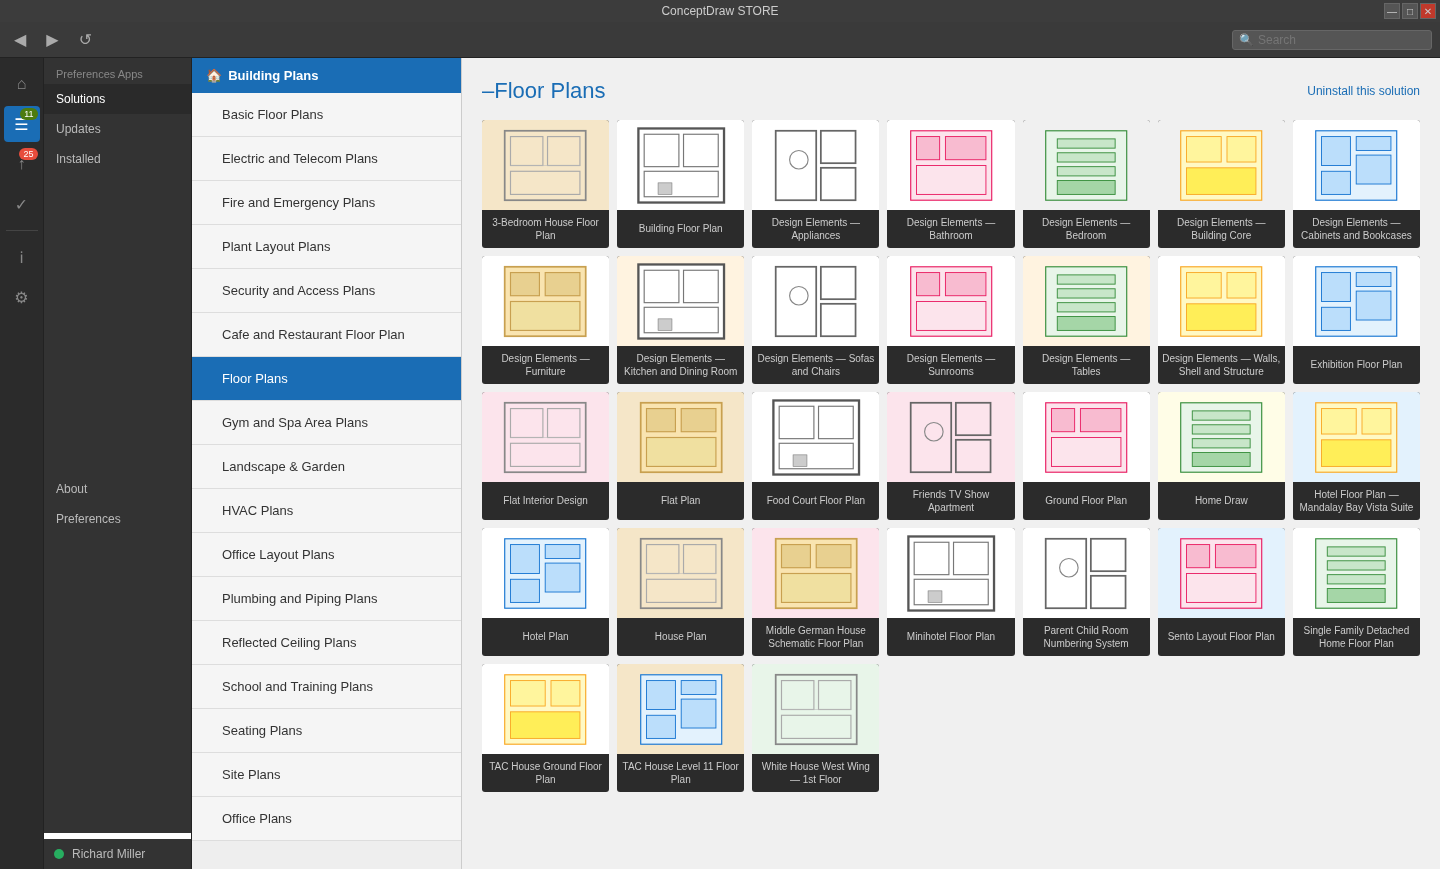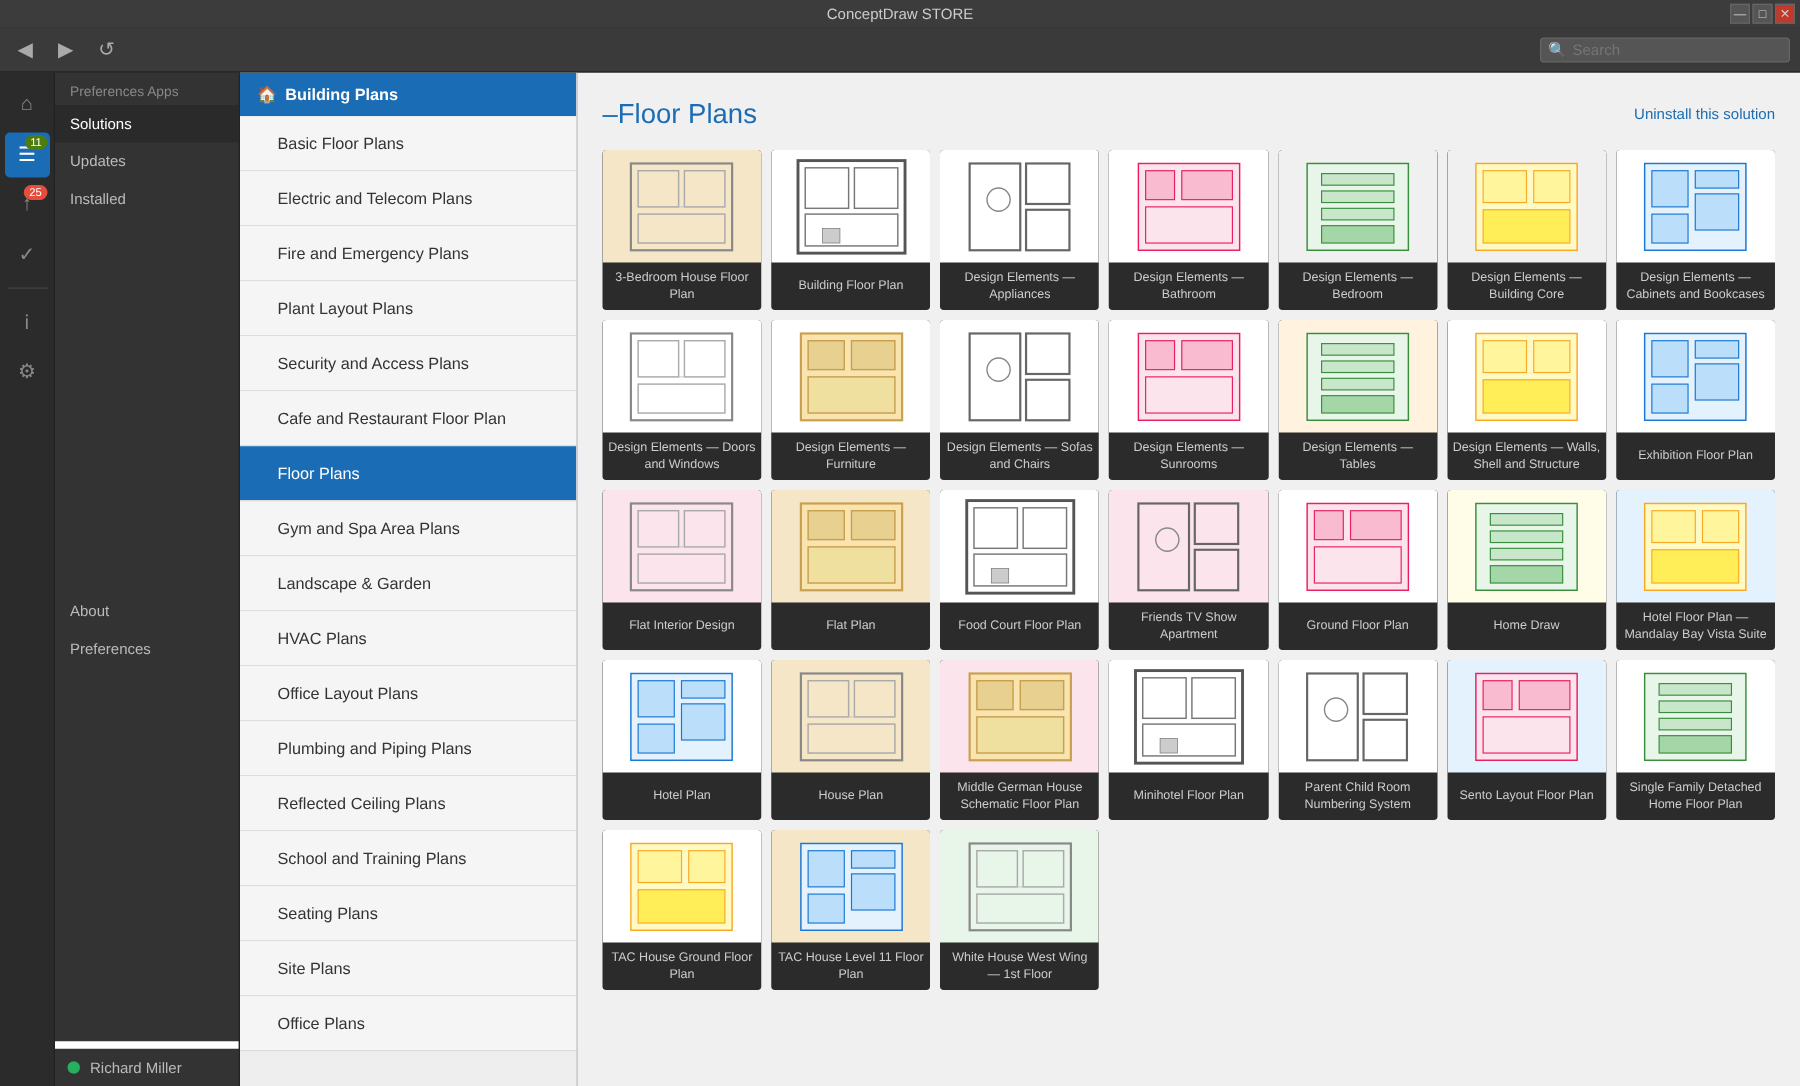--- a/index.html
+++ b/index.html
@@ -413,289 +413,289 @@
               <rect x="40" y="10" width="30" height="12" fill="#bbdefb" stroke="#1976d2" stroke-width="0.8"></rect>
               <rect x="40" y="26" width="30" height="25" fill="#bbdefb" stroke="#1976d2" stroke-width="0.8"></rect>
               <rect x="10" y="40" width="25" height="20" fill="#bbdefb" stroke="#1976d2" stroke-width="0.8"></rect>
             </svg>
           </div>
           <div class="card-label">Design Elements — Cabinets and Bookcases</div>
         </div>
         <div class="card">
           <div class="card-thumb thumb-white">
             <svg viewBox="0 0 80 70" xmlns="http://www.w3.org/2000/svg">
+              <rect x="5" y="5" width="70" height="60" fill="#f9e4b0" stroke="#c8a050" stroke-width="1.5"></rect>
+              <rect x="10" y="10" width="25" height="20" fill="#e8d090" stroke="#c8a050" stroke-width="1"></rect>
+              <rect x="40" y="10" width="30" height="20" fill="#e8d090" stroke="#c8a050" stroke-width="1"></rect>
+              <rect x="10" y="35" width="60" height="25" fill="#f0e0a0" stroke="#c8a050" stroke-width="1"></rect>
+            </svg>
+          </div>
+          <div class="card-label">Design Elements — Furniture</div>
+        </div>
+        <div class="card">
+          <div class="card-thumb thumb-orange">
+            <svg viewBox="0 0 80 70" xmlns="http://www.w3.org/2000/svg">
+              <rect x="3" y="3" width="74" height="64" fill="#fff" stroke="#555" stroke-width="2"></rect>
+              <rect x="8" y="8" width="30" height="28" fill="none" stroke="#777" stroke-width="1"></rect>
+              <rect x="42" y="8" width="30" height="28" fill="none" stroke="#777" stroke-width="1"></rect>
+              <rect x="8" y="40" width="64" height="22" fill="none" stroke="#777" stroke-width="1"></rect>
+              <rect x="20" y="50" width="12" height="10" fill="#ccc" stroke="#777" stroke-width="0.5"></rect>
+            </svg>
+          </div>
+          <div class="card-label">Design Elements — Kitchen and Dining Room</div>
+        </div>
+        <div class="card">
+          <div class="card-thumb thumb-white">
+            <svg viewBox="0 0 80 70" xmlns="http://www.w3.org/2000/svg">
+              <rect x="5" y="5" width="35" height="60" fill="none" stroke="#666" stroke-width="1.5"></rect>
+              <rect x="44" y="5" width="30" height="28" fill="none" stroke="#666" stroke-width="1.5"></rect>
+              <rect x="44" y="37" width="30" height="28" fill="none" stroke="#666" stroke-width="1.5"></rect>
+              <circle cx="25" cy="30" r="8" fill="none" stroke="#888" stroke-width="1"></circle>
+            </svg>
+          </div>
+          <div class="card-label">Design Elements — Sofas and Chairs</div>
+        </div>
+        <div class="card">
+          <div class="card-thumb thumb-white">
+            <svg viewBox="0 0 80 70" xmlns="http://www.w3.org/2000/svg">
+              <rect x="5" y="5" width="70" height="60" fill="#fce4ec" stroke="#e91e63" stroke-width="1"></rect>
+              <rect x="10" y="10" width="20" height="20" fill="#f8bbd0" stroke="#e91e63" stroke-width="0.8"></rect>
+              <rect x="35" y="10" width="35" height="20" fill="#f8bbd0" stroke="#e91e63" stroke-width="0.8"></rect>
+              <rect x="10" y="35" width="60" height="25" fill="#fce4ec" stroke="#e91e63" stroke-width="0.8"></rect>
+            </svg>
+          </div>
+          <div class="card-label">Design Elements — Sunrooms</div>
+        </div>
+        <div class="card">
+          <div class="card-thumb thumb-orange">
+            <svg viewBox="0 0 80 70" xmlns="http://www.w3.org/2000/svg">
+              <rect x="5" y="5" width="70" height="60" fill="#e8f5e9" stroke="#388e3c" stroke-width="1"></rect>
+              <rect x="15" y="12" width="50" height="8" fill="#c8e6c9" stroke="#388e3c" stroke-width="0.8"></rect>
+              <rect x="15" y="24" width="50" height="8" fill="#c8e6c9" stroke="#388e3c" stroke-width="0.8"></rect>
+              <rect x="15" y="36" width="50" height="8" fill="#c8e6c9" stroke="#388e3c" stroke-width="0.8"></rect>
+              <rect x="15" y="48" width="50" height="12" fill="#a5d6a7" stroke="#388e3c" stroke-width="0.8"></rect>
+            </svg>
+          </div>
+          <div class="card-label">Design Elements — Tables</div>
+        </div>
+        <div class="card">
+          <div class="card-thumb thumb-white">
+            <svg viewBox="0 0 80 70" xmlns="http://www.w3.org/2000/svg">
+              <rect x="5" y="5" width="70" height="60" fill="#fff9c4" stroke="#f9a825" stroke-width="1"></rect>
+              <rect x="10" y="10" width="30" height="22" fill="#fff59d" stroke="#f9a825" stroke-width="0.8"></rect>
+              <rect x="45" y="10" width="25" height="22" fill="#fff59d" stroke="#f9a825" stroke-width="0.8"></rect>
+              <rect x="10" y="37" width="60" height="23" fill="#ffee58" stroke="#f9a825" stroke-width="0.8"></rect>
+            </svg>
+          </div>
+          <div class="card-label">Design Elements — Walls, Shell and Structure</div>
+        </div>
+        <div class="card">
+          <div class="card-thumb thumb-white">
+            <svg viewBox="0 0 80 70" xmlns="http://www.w3.org/2000/svg">
+              <rect x="5" y="5" width="70" height="60" fill="#e3f2fd" stroke="#1976d2" stroke-width="1"></rect>
+              <rect x="10" y="10" width="25" height="25" fill="#bbdefb" stroke="#1976d2" stroke-width="0.8"></rect>
+              <rect x="40" y="10" width="30" height="12" fill="#bbdefb" stroke="#1976d2" stroke-width="0.8"></rect>
+              <rect x="40" y="26" width="30" height="25" fill="#bbdefb" stroke="#1976d2" stroke-width="0.8"></rect>
+              <rect x="10" y="40" width="25" height="20" fill="#bbdefb" stroke="#1976d2" stroke-width="0.8"></rect>
+            </svg>
+          </div>
+          <div class="card-label">Exhibition Floor Plan</div>
+        </div>
+        <div class="card">
+          <div class="card-thumb thumb-pink">
+            <svg viewBox="0 0 80 70" xmlns="http://www.w3.org/2000/svg">
               <rect x="5" y="5" width="70" height="60" fill="none" stroke="#888" stroke-width="1.5"></rect>
               <rect x="10" y="10" width="28" height="25" fill="none" stroke="#aaa" stroke-width="1"></rect>
               <rect x="42" y="10" width="28" height="25" fill="none" stroke="#aaa" stroke-width="1"></rect>
               <rect x="10" y="40" width="60" height="20" fill="none" stroke="#aaa" stroke-width="1"></rect>
               <line x1="10" y1="35" x2="70" y2="35" stroke="#bbb" stroke-width="0.5"></line>
             </svg>
           </div>
-          <div class="card-label">Design Elements — Doors and Windows</div>
-        </div>
-        <div class="card">
-          <div class="card-thumb thumb-white">
+          <div class="card-label">Flat Interior Design</div>
+        </div>
+        <div class="card">
+          <div class="card-thumb thumb-beige">
             <svg viewBox="0 0 80 70" xmlns="http://www.w3.org/2000/svg">
               <rect x="5" y="5" width="70" height="60" fill="#f9e4b0" stroke="#c8a050" stroke-width="1.5"></rect>
               <rect x="10" y="10" width="25" height="20" fill="#e8d090" stroke="#c8a050" stroke-width="1"></rect>
               <rect x="40" y="10" width="30" height="20" fill="#e8d090" stroke="#c8a050" stroke-width="1"></rect>
               <rect x="10" y="35" width="60" height="25" fill="#f0e0a0" stroke="#c8a050" stroke-width="1"></rect>
             </svg>
           </div>
-          <div class="card-label">Design Elements — Furniture</div>
-        </div>
-        <div class="card">
-          <div class="card-thumb thumb-white">
+          <div class="card-label">Flat Plan</div>
+        </div>
+        <div class="card">
+          <div class="card-thumb thumb-white">
+            <svg viewBox="0 0 80 70" xmlns="http://www.w3.org/2000/svg">
+              <rect x="3" y="3" width="74" height="64" fill="#fff" stroke="#555" stroke-width="2"></rect>
+              <rect x="8" y="8" width="30" height="28" fill="none" stroke="#777" stroke-width="1"></rect>
+              <rect x="42" y="8" width="30" height="28" fill="none" stroke="#777" stroke-width="1"></rect>
+              <rect x="8" y="40" width="64" height="22" fill="none" stroke="#777" stroke-width="1"></rect>
+              <rect x="20" y="50" width="12" height="10" fill="#ccc" stroke="#777" stroke-width="0.5"></rect>
+            </svg>
+          </div>
+          <div class="card-label">Food Court Floor Plan</div>
+        </div>
+        <div class="card">
+          <div class="card-thumb thumb-pink">
             <svg viewBox="0 0 80 70" xmlns="http://www.w3.org/2000/svg">
               <rect x="5" y="5" width="35" height="60" fill="none" stroke="#666" stroke-width="1.5"></rect>
               <rect x="44" y="5" width="30" height="28" fill="none" stroke="#666" stroke-width="1.5"></rect>
               <rect x="44" y="37" width="30" height="28" fill="none" stroke="#666" stroke-width="1.5"></rect>
               <circle cx="25" cy="30" r="8" fill="none" stroke="#888" stroke-width="1"></circle>
             </svg>
           </div>
-          <div class="card-label">Design Elements — Sofas and Chairs</div>
+          <div class="card-label">Friends TV Show Apartment</div>
         </div>
         <div class="card">
           <div class="card-thumb thumb-white">
             <svg viewBox="0 0 80 70" xmlns="http://www.w3.org/2000/svg">
               <rect x="5" y="5" width="70" height="60" fill="#fce4ec" stroke="#e91e63" stroke-width="1"></rect>
               <rect x="10" y="10" width="20" height="20" fill="#f8bbd0" stroke="#e91e63" stroke-width="0.8"></rect>
               <rect x="35" y="10" width="35" height="20" fill="#f8bbd0" stroke="#e91e63" stroke-width="0.8"></rect>
               <rect x="10" y="35" width="60" height="25" fill="#fce4ec" stroke="#e91e63" stroke-width="0.8"></rect>
             </svg>
           </div>
-          <div class="card-label">Design Elements — Sunrooms</div>
-        </div>
-        <div class="card">
-          <div class="card-thumb thumb-orange">
+          <div class="card-label">Ground Floor Plan</div>
+        </div>
+        <div class="card">
+          <div class="card-thumb thumb-yellow">
             <svg viewBox="0 0 80 70" xmlns="http://www.w3.org/2000/svg">
               <rect x="5" y="5" width="70" height="60" fill="#e8f5e9" stroke="#388e3c" stroke-width="1"></rect>
               <rect x="15" y="12" width="50" height="8" fill="#c8e6c9" stroke="#388e3c" stroke-width="0.8"></rect>
               <rect x="15" y="24" width="50" height="8" fill="#c8e6c9" stroke="#388e3c" stroke-width="0.8"></rect>
               <rect x="15" y="36" width="50" height="8" fill="#c8e6c9" stroke="#388e3c" stroke-width="0.8"></rect>
               <rect x="15" y="48" width="50" height="12" fill="#a5d6a7" stroke="#388e3c" stroke-width="0.8"></rect>
             </svg>
           </div>
-          <div class="card-label">Design Elements — Tables</div>
-        </div>
-        <div class="card">
-          <div class="card-thumb thumb-white">
+          <div class="card-label">Home Draw</div>
+        </div>
+        <div class="card">
+          <div class="card-thumb thumb-blue">
             <svg viewBox="0 0 80 70" xmlns="http://www.w3.org/2000/svg">
               <rect x="5" y="5" width="70" height="60" fill="#fff9c4" stroke="#f9a825" stroke-width="1"></rect>
               <rect x="10" y="10" width="30" height="22" fill="#fff59d" stroke="#f9a825" stroke-width="0.8"></rect>
               <rect x="45" y="10" width="25" height="22" fill="#fff59d" stroke="#f9a825" stroke-width="0.8"></rect>
               <rect x="10" y="37" width="60" height="23" fill="#ffee58" stroke="#f9a825" stroke-width="0.8"></rect>
             </svg>
           </div>
-          <div class="card-label">Design Elements — Walls, Shell and Structure</div>
+          <div class="card-label">Hotel Floor Plan — Mandalay Bay Vista Suite</div>
         </div>
         <div class="card">
           <div class="card-thumb thumb-white">
             <svg viewBox="0 0 80 70" xmlns="http://www.w3.org/2000/svg">
               <rect x="5" y="5" width="70" height="60" fill="#e3f2fd" stroke="#1976d2" stroke-width="1"></rect>
               <rect x="10" y="10" width="25" height="25" fill="#bbdefb" stroke="#1976d2" stroke-width="0.8"></rect>
               <rect x="40" y="10" width="30" height="12" fill="#bbdefb" stroke="#1976d2" stroke-width="0.8"></rect>
               <rect x="40" y="26" width="30" height="25" fill="#bbdefb" stroke="#1976d2" stroke-width="0.8"></rect>
               <rect x="10" y="40" width="25" height="20" fill="#bbdefb" stroke="#1976d2" stroke-width="0.8"></rect>
             </svg>
           </div>
-          <div class="card-label">Exhibition Floor Plan</div>
-        </div>
-        <div class="card">
-          <div class="card-thumb thumb-pink">
+          <div class="card-label">Hotel Plan</div>
+        </div>
+        <div class="card">
+          <div class="card-thumb thumb-beige">
             <svg viewBox="0 0 80 70" xmlns="http://www.w3.org/2000/svg">
               <rect x="5" y="5" width="70" height="60" fill="none" stroke="#888" stroke-width="1.5"></rect>
               <rect x="10" y="10" width="28" height="25" fill="none" stroke="#aaa" stroke-width="1"></rect>
               <rect x="42" y="10" width="28" height="25" fill="none" stroke="#aaa" stroke-width="1"></rect>
               <rect x="10" y="40" width="60" height="20" fill="none" stroke="#aaa" stroke-width="1"></rect>
               <line x1="10" y1="35" x2="70" y2="35" stroke="#bbb" stroke-width="0.5"></line>
             </svg>
           </div>
-          <div class="card-label">Flat Interior Design</div>
-        </div>
-        <div class="card">
-          <div class="card-thumb thumb-beige">
+          <div class="card-label">House Plan</div>
+        </div>
+        <div class="card">
+          <div class="card-thumb thumb-pink">
             <svg viewBox="0 0 80 70" xmlns="http://www.w3.org/2000/svg">
               <rect x="5" y="5" width="70" height="60" fill="#f9e4b0" stroke="#c8a050" stroke-width="1.5"></rect>
               <rect x="10" y="10" width="25" height="20" fill="#e8d090" stroke="#c8a050" stroke-width="1"></rect>
               <rect x="40" y="10" width="30" height="20" fill="#e8d090" stroke="#c8a050" stroke-width="1"></rect>
               <rect x="10" y="35" width="60" height="25" fill="#f0e0a0" stroke="#c8a050" stroke-width="1"></rect>
             </svg>
           </div>
-          <div class="card-label">Flat Plan</div>
+          <div class="card-label">Middle German House Schematic Floor Plan</div>
         </div>
         <div class="card">
           <div class="card-thumb thumb-white">
             <svg viewBox="0 0 80 70" xmlns="http://www.w3.org/2000/svg">
               <rect x="3" y="3" width="74" height="64" fill="#fff" stroke="#555" stroke-width="2"></rect>
               <rect x="8" y="8" width="30" height="28" fill="none" stroke="#777" stroke-width="1"></rect>
               <rect x="42" y="8" width="30" height="28" fill="none" stroke="#777" stroke-width="1"></rect>
               <rect x="8" y="40" width="64" height="22" fill="none" stroke="#777" stroke-width="1"></rect>
               <rect x="20" y="50" width="12" height="10" fill="#ccc" stroke="#777" stroke-width="0.5"></rect>
             </svg>
           </div>
-          <div class="card-label">Food Court Floor Plan</div>
-        </div>
-        <div class="card">
-          <div class="card-thumb thumb-pink">
+          <div class="card-label">Minihotel Floor Plan</div>
+        </div>
+        <div class="card">
+          <div class="card-thumb thumb-white">
             <svg viewBox="0 0 80 70" xmlns="http://www.w3.org/2000/svg">
               <rect x="5" y="5" width="35" height="60" fill="none" stroke="#666" stroke-width="1.5"></rect>
               <rect x="44" y="5" width="30" height="28" fill="none" stroke="#666" stroke-width="1.5"></rect>
               <rect x="44" y="37" width="30" height="28" fill="none" stroke="#666" stroke-width="1.5"></rect>
               <circle cx="25" cy="30" r="8" fill="none" stroke="#888" stroke-width="1"></circle>
             </svg>
           </div>
-          <div class="card-label">Friends TV Show Apartment</div>
-        </div>
-        <div class="card">
-          <div class="card-thumb thumb-white">
+          <div class="card-label">Parent Child Room Numbering System</div>
+        </div>
+        <div class="card">
+          <div class="card-thumb thumb-blue">
             <svg viewBox="0 0 80 70" xmlns="http://www.w3.org/2000/svg">
               <rect x="5" y="5" width="70" height="60" fill="#fce4ec" stroke="#e91e63" stroke-width="1"></rect>
               <rect x="10" y="10" width="20" height="20" fill="#f8bbd0" stroke="#e91e63" stroke-width="0.8"></rect>
               <rect x="35" y="10" width="35" height="20" fill="#f8bbd0" stroke="#e91e63" stroke-width="0.8"></rect>
               <rect x="10" y="35" width="60" height="25" fill="#fce4ec" stroke="#e91e63" stroke-width="0.8"></rect>
             </svg>
           </div>
-          <div class="card-label">Ground Floor Plan</div>
-        </div>
-        <div class="card">
-          <div class="card-thumb thumb-yellow">
+          <div class="card-label">Sento Layout Floor Plan</div>
+        </div>
+        <div class="card">
+          <div class="card-thumb thumb-white">
             <svg viewBox="0 0 80 70" xmlns="http://www.w3.org/2000/svg">
               <rect x="5" y="5" width="70" height="60" fill="#e8f5e9" stroke="#388e3c" stroke-width="1"></rect>
               <rect x="15" y="12" width="50" height="8" fill="#c8e6c9" stroke="#388e3c" stroke-width="0.8"></rect>
               <rect x="15" y="24" width="50" height="8" fill="#c8e6c9" stroke="#388e3c" stroke-width="0.8"></rect>
               <rect x="15" y="36" width="50" height="8" fill="#c8e6c9" stroke="#388e3c" stroke-width="0.8"></rect>
               <rect x="15" y="48" width="50" height="12" fill="#a5d6a7" stroke="#388e3c" stroke-width="0.8"></rect>
             </svg>
           </div>
-          <div class="card-label">Home Draw</div>
-        </div>
-        <div class="card">
-          <div class="card-thumb thumb-blue">
+          <div class="card-label">Single Family Detached Home Floor Plan</div>
+        </div>
+        <div class="card">
+          <div class="card-thumb thumb-white">
             <svg viewBox="0 0 80 70" xmlns="http://www.w3.org/2000/svg">
               <rect x="5" y="5" width="70" height="60" fill="#fff9c4" stroke="#f9a825" stroke-width="1"></rect>
               <rect x="10" y="10" width="30" height="22" fill="#fff59d" stroke="#f9a825" stroke-width="0.8"></rect>
               <rect x="45" y="10" width="25" height="22" fill="#fff59d" stroke="#f9a825" stroke-width="0.8"></rect>
               <rect x="10" y="37" width="60" height="23" fill="#ffee58" stroke="#f9a825" stroke-width="0.8"></rect>
             </svg>
           </div>
-          <div class="card-label">Hotel Floor Plan — Mandalay Bay Vista Suite</div>
-        </div>
-        <div class="card">
-          <div class="card-thumb thumb-white">
+          <div class="card-label">TAC House Ground Floor Plan</div>
+        </div>
+        <div class="card">
+          <div class="card-thumb thumb-beige">
             <svg viewBox="0 0 80 70" xmlns="http://www.w3.org/2000/svg">
               <rect x="5" y="5" width="70" height="60" fill="#e3f2fd" stroke="#1976d2" stroke-width="1"></rect>
               <rect x="10" y="10" width="25" height="25" fill="#bbdefb" stroke="#1976d2" stroke-width="0.8"></rect>
               <rect x="40" y="10" width="30" height="12" fill="#bbdefb" stroke="#1976d2" stroke-width="0.8"></rect>
               <rect x="40" y="26" width="30" height="25" fill="#bbdefb" stroke="#1976d2" stroke-width="0.8"></rect>
               <rect x="10" y="40" width="25" height="20" fill="#bbdefb" stroke="#1976d2" stroke-width="0.8"></rect>
             </svg>
           </div>
-          <div class="card-label">Hotel Plan</div>
-        </div>
-        <div class="card">
-          <div class="card-thumb thumb-beige">
+          <div class="card-label">TAC House Level 11 Floor Plan</div>
+        </div>
+        <div class="card">
+          <div class="card-thumb thumb-green">
             <svg viewBox="0 0 80 70" xmlns="http://www.w3.org/2000/svg">
               <rect x="5" y="5" width="70" height="60" fill="none" stroke="#888" stroke-width="1.5"></rect>
               <rect x="10" y="10" width="28" height="25" fill="none" stroke="#aaa" stroke-width="1"></rect>
               <rect x="42" y="10" width="28" height="25" fill="none" stroke="#aaa" stroke-width="1"></rect>
               <rect x="10" y="40" width="60" height="20" fill="none" stroke="#aaa" stroke-width="1"></rect>
               <line x1="10" y1="35" x2="70" y2="35" stroke="#bbb" stroke-width="0.5"></line>
             </svg>
           </div>
-          <div class="card-label">House Plan</div>
-        </div>
-        <div class="card">
-          <div class="card-thumb thumb-pink">
-            <svg viewBox="0 0 80 70" xmlns="http://www.w3.org/2000/svg">
-              <rect x="5" y="5" width="70" height="60" fill="#f9e4b0" stroke="#c8a050" stroke-width="1.5"></rect>
-              <rect x="10" y="10" width="25" height="20" fill="#e8d090" stroke="#c8a050" stroke-width="1"></rect>
-              <rect x="40" y="10" width="30" height="20" fill="#e8d090" stroke="#c8a050" stroke-width="1"></rect>
-              <rect x="10" y="35" width="60" height="25" fill="#f0e0a0" stroke="#c8a050" stroke-width="1"></rect>
-            </svg>
-          </div>
-          <div class="card-label">Middle German House Schematic Floor Plan</div>
-        </div>
-        <div class="card">
-          <div class="card-thumb thumb-white">
-            <svg viewBox="0 0 80 70" xmlns="http://www.w3.org/2000/svg">
-              <rect x="3" y="3" width="74" height="64" fill="#fff" stroke="#555" stroke-width="2"></rect>
-              <rect x="8" y="8" width="30" height="28" fill="none" stroke="#777" stroke-width="1"></rect>
-              <rect x="42" y="8" width="30" height="28" fill="none" stroke="#777" stroke-width="1"></rect>
-              <rect x="8" y="40" width="64" height="22" fill="none" stroke="#777" stroke-width="1"></rect>
-              <rect x="20" y="50" width="12" height="10" fill="#ccc" stroke="#777" stroke-width="0.5"></rect>
-            </svg>
-          </div>
-          <div class="card-label">Minihotel Floor Plan</div>
-        </div>
-        <div class="card">
-          <div class="card-thumb thumb-white">
-            <svg viewBox="0 0 80 70" xmlns="http://www.w3.org/2000/svg">
-              <rect x="5" y="5" width="35" height="60" fill="none" stroke="#666" stroke-width="1.5"></rect>
-              <rect x="44" y="5" width="30" height="28" fill="none" stroke="#666" stroke-width="1.5"></rect>
-              <rect x="44" y="37" width="30" height="28" fill="none" stroke="#666" stroke-width="1.5"></rect>
-              <circle cx="25" cy="30" r="8" fill="none" stroke="#888" stroke-width="1"></circle>
-            </svg>
-          </div>
-          <div class="card-label">Parent Child Room Numbering System</div>
-        </div>
-        <div class="card">
-          <div class="card-thumb thumb-blue">
-            <svg viewBox="0 0 80 70" xmlns="http://www.w3.org/2000/svg">
-              <rect x="5" y="5" width="70" height="60" fill="#fce4ec" stroke="#e91e63" stroke-width="1"></rect>
-              <rect x="10" y="10" width="20" height="20" fill="#f8bbd0" stroke="#e91e63" stroke-width="0.8"></rect>
-              <rect x="35" y="10" width="35" height="20" fill="#f8bbd0" stroke="#e91e63" stroke-width="0.8"></rect>
-              <rect x="10" y="35" width="60" height="25" fill="#fce4ec" stroke="#e91e63" stroke-width="0.8"></rect>
-            </svg>
-          </div>
-          <div class="card-label">Sento Layout Floor Plan</div>
-        </div>
-        <div class="card">
-          <div class="card-thumb thumb-white">
-            <svg viewBox="0 0 80 70" xmlns="http://www.w3.org/2000/svg">
-              <rect x="5" y="5" width="70" height="60" fill="#e8f5e9" stroke="#388e3c" stroke-width="1"></rect>
-              <rect x="15" y="12" width="50" height="8" fill="#c8e6c9" stroke="#388e3c" stroke-width="0.8"></rect>
-              <rect x="15" y="24" width="50" height="8" fill="#c8e6c9" stroke="#388e3c" stroke-width="0.8"></rect>
-              <rect x="15" y="36" width="50" height="8" fill="#c8e6c9" stroke="#388e3c" stroke-width="0.8"></rect>
-              <rect x="15" y="48" width="50" height="12" fill="#a5d6a7" stroke="#388e3c" stroke-width="0.8"></rect>
-            </svg>
-          </div>
-          <div class="card-label">Single Family Detached Home Floor Plan</div>
-        </div>
-        <div class="card">
-          <div class="card-thumb thumb-white">
-            <svg viewBox="0 0 80 70" xmlns="http://www.w3.org/2000/svg">
-              <rect x="5" y="5" width="70" height="60" fill="#fff9c4" stroke="#f9a825" stroke-width="1"></rect>
-              <rect x="10" y="10" width="30" height="22" fill="#fff59d" stroke="#f9a825" stroke-width="0.8"></rect>
-              <rect x="45" y="10" width="25" height="22" fill="#fff59d" stroke="#f9a825" stroke-width="0.8"></rect>
-              <rect x="10" y="37" width="60" height="23" fill="#ffee58" stroke="#f9a825" stroke-width="0.8"></rect>
-            </svg>
-          </div>
-          <div class="card-label">TAC House Ground Floor Plan</div>
-        </div>
-        <div class="card">
-          <div class="card-thumb thumb-beige">
-            <svg viewBox="0 0 80 70" xmlns="http://www.w3.org/2000/svg">
-              <rect x="5" y="5" width="70" height="60" fill="#e3f2fd" stroke="#1976d2" stroke-width="1"></rect>
-              <rect x="10" y="10" width="25" height="25" fill="#bbdefb" stroke="#1976d2" stroke-width="0.8"></rect>
-              <rect x="40" y="10" width="30" height="12" fill="#bbdefb" stroke="#1976d2" stroke-width="0.8"></rect>
-              <rect x="40" y="26" width="30" height="25" fill="#bbdefb" stroke="#1976d2" stroke-width="0.8"></rect>
-              <rect x="10" y="40" width="25" height="20" fill="#bbdefb" stroke="#1976d2" stroke-width="0.8"></rect>
-            </svg>
-          </div>
-          <div class="card-label">TAC House Level 11 Floor Plan</div>
-        </div>
-        <div class="card">
-          <div class="card-thumb thumb-green">
-            <svg viewBox="0 0 80 70" xmlns="http://www.w3.org/2000/svg">
-              <rect x="5" y="5" width="70" height="60" fill="none" stroke="#888" stroke-width="1.5"></rect>
-              <rect x="10" y="10" width="28" height="25" fill="none" stroke="#aaa" stroke-width="1"></rect>
-              <rect x="42" y="10" width="28" height="25" fill="none" stroke="#aaa" stroke-width="1"></rect>
-              <rect x="10" y="40" width="60" height="20" fill="none" stroke="#aaa" stroke-width="1"></rect>
-              <line x1="10" y1="35" x2="70" y2="35" stroke="#bbb" stroke-width="0.5"></line>
-            </svg>
-          </div>
           <div class="card-label">White House West Wing — 1st Floor</div>
         </div>
       </div>
   </div>
 
 </div>
 
 </body></html>

